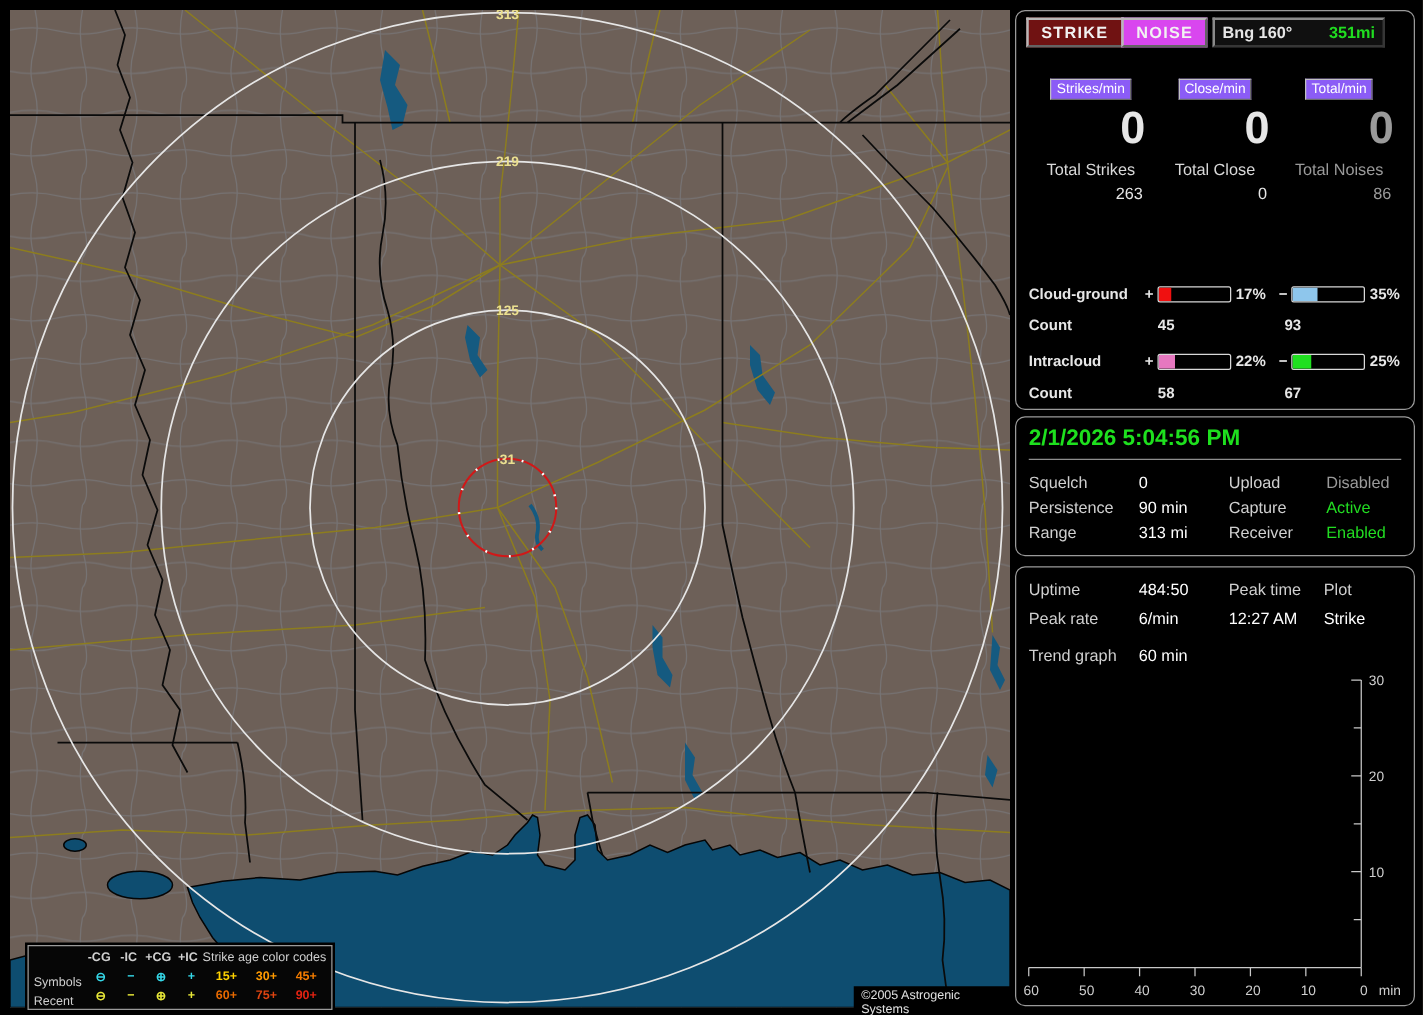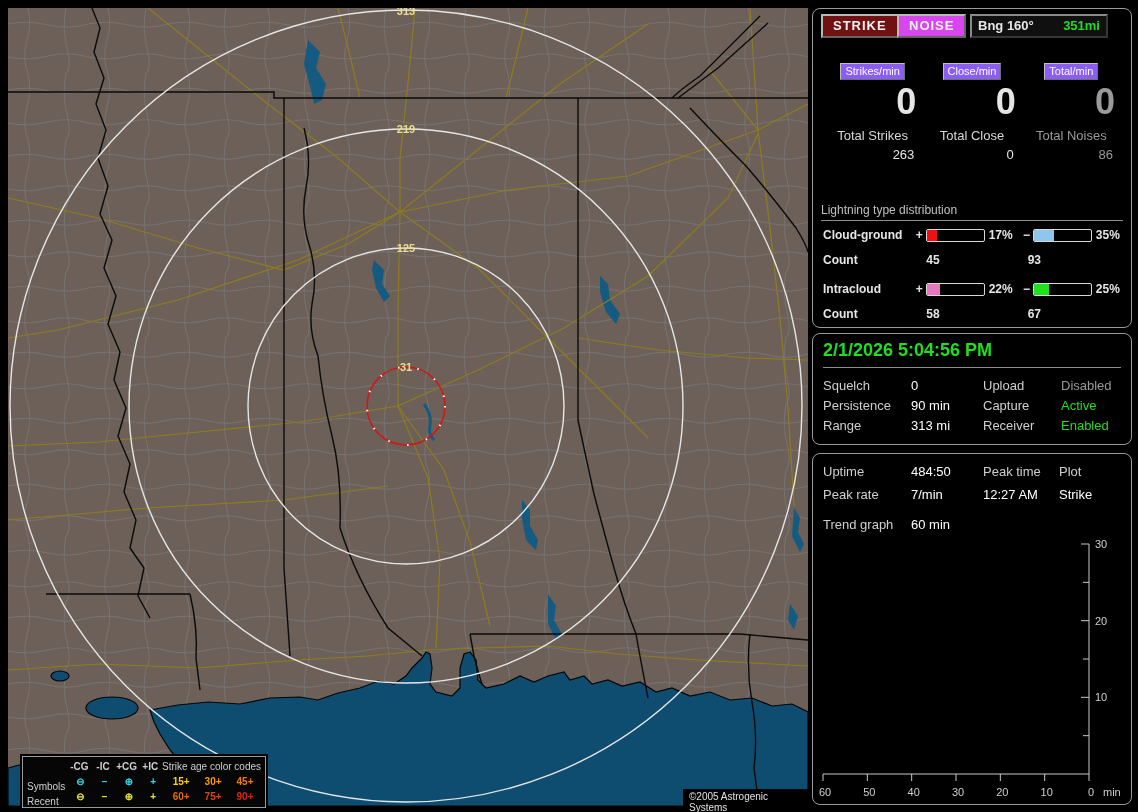--- a/index.html
+++ b/index.html
@@ -215,21 +215,20 @@
         <div class="ctotal-value">0</div>
       </div>
       <div class="ccol col-dim">
         <span class="clabel">Total/min</span>
         <div class="cvalue">0</div>
         <div class="ctotal-label">Total Noises</div>
         <div class="ctotal-value">86</div>
       </div>
     </div>
 
-    <div class="dist-title">Lightning type distribution</div>
 
     <div class="drow" style="top:219px;">
       <span class="d-name">Cloud-ground</span>
       <span class="d-sign">+</span>
       <span class="d-bar">
           <span class="fill" style="background-color: rgb(240, 16, 16); width: 17%; display: block;"></span>
         </span>
       <span class="d-pct">17%</span>
       <span class="d-sign">−</span>
       <span class="d-bar">
@@ -289,21 +288,21 @@
 
   <div class="panel" id="panel-trend">
     <div class="trow" style="top:10px;">
       <span class="t-c1">Uptime</span>
       <span class="t-c2">484:50</span>
       <span class="t-c3" style="color:#cfcfcf;">Peak time</span>
       <span class="t-c4" style="color:#cfcfcf;">Plot</span>
     </div>
     <div class="trow" style="top:33px;">
       <span class="t-c1">Peak rate</span>
-      <span class="t-c2">7/min</span>
+      <span class="t-c2">6/min</span>
       <span class="t-c3" style="color:#fff;">12:27 AM</span>
       <span class="t-c4" style="color:#fff;">Strike</span>
     </div>
     <div class="trow" style="top:63px;">
       <span class="t-c1">Trend graph</span>
       <span class="t-c2">60 min</span>
     </div>
     <svg id="trend-svg" width="316" height="270">
         <line x1="276" y1="12" x2="276" y2="242" class="axis"></line>
         <line x1="10" y1="242" x2="276" y2="242" class="axis"></line>

